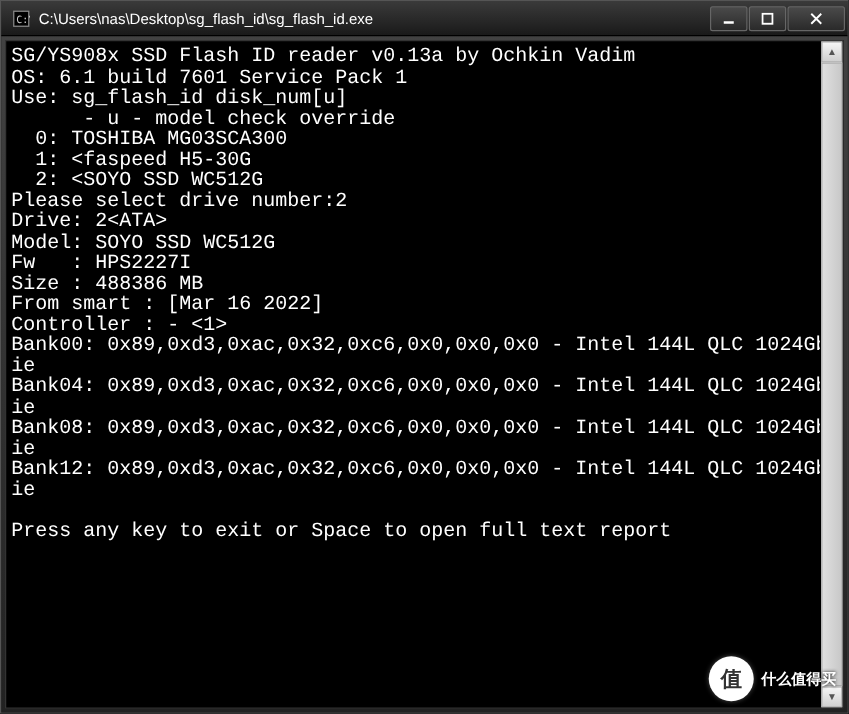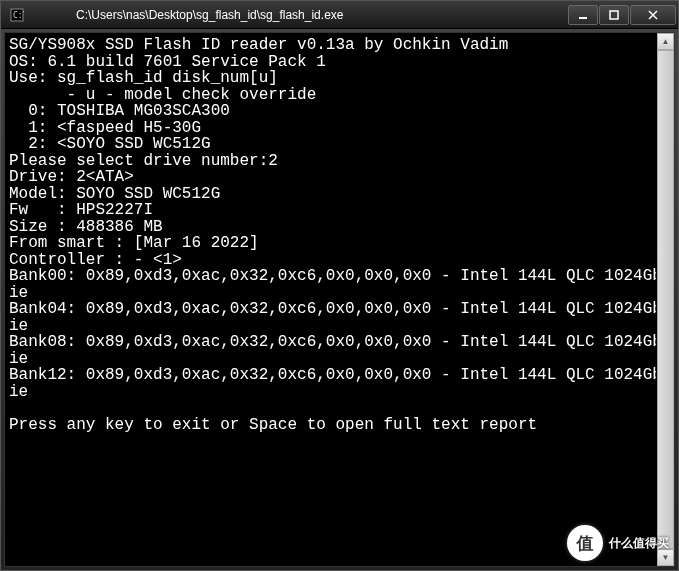--- a/index.html
+++ b/index.html
@@ -35,21 +35,20 @@
       align-items: center;
       justify-content: center;
     }
     .titlebar-text {
       flex: 1;
       color: #fff;
       font-size: 12px;
       font-family: "Segoe UI", Tahoma, sans-serif;
       white-space: nowrap;
       overflow: hidden;
-      margin-left: 45px;
     }
     .win-controls {
       display: flex;
       gap: 1px;
     }
     .win-btn {
       width: 30px;
       height: 20px;
       background: linear-gradient(180deg, #4a4a4a 0%, #2a2a2a 100%);
       border: 1px solid #666;

